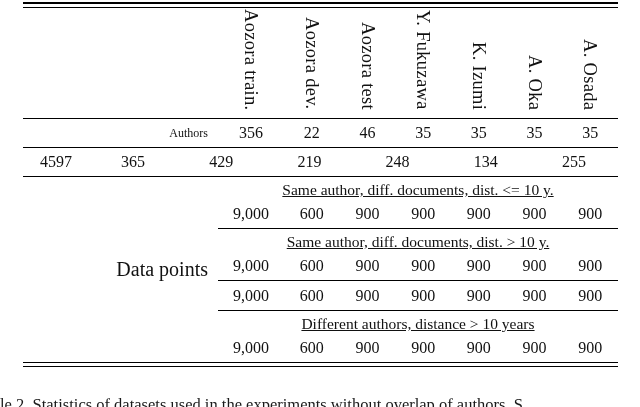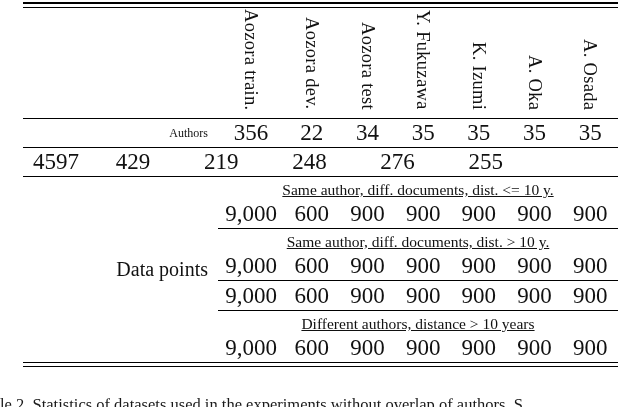--- a/index.html
+++ b/index.html
@@ -72,21 +72,21 @@
   .rlabel {
     width: 195px;
     flex: none;
     box-sizing: border-box;
     text-align: right;
     padding-right: 10px;
     font-size: 12px;
   }
   .num {
     text-align: center;
-    font-size: 23px;
+    font-size: 16px;
   }
   
   .dp-block { display: flex; }
   .dp-label {
     width: 195px;
     flex: none;
     box-sizing: border-box;
     display: flex;
     align-items: center;
     justify-content: flex-end;
@@ -155,35 +155,36 @@
     </div>
 
     <div class="hrule"></div>
 
     <div id="simple-rows">
         <div class="drow">
           <div class="rlabel">Authors</div>
           <div class="dgrid">
             <div class="num">356</div>
             <div class="num">22</div>
-            <div class="num">34</div>
+            <div class="num">46</div>
             <div class="num">35</div>
             <div class="num">35</div>
             <div class="num">35</div>
             <div class="num">35</div>
           </div>
         </div>
         <div class="hrule"></div>
         <div class="drow">
           <div class="dgrid">
             <div class="num">4597</div>
+            <div class="num">365</div>
             <div class="num">429</div>
             <div class="num">219</div>
             <div class="num">248</div>
-            <div class="num">276</div>
+            <div class="num">134</div>
             <div class="num">255</div>
           </div>
         </div>
         <div class="hrule"></div>
       </div>
 
     <div class="dp-block">
       <div class="dp-label">Data points</div>
       <div class="sections" id="sections">
           <div class="section">

